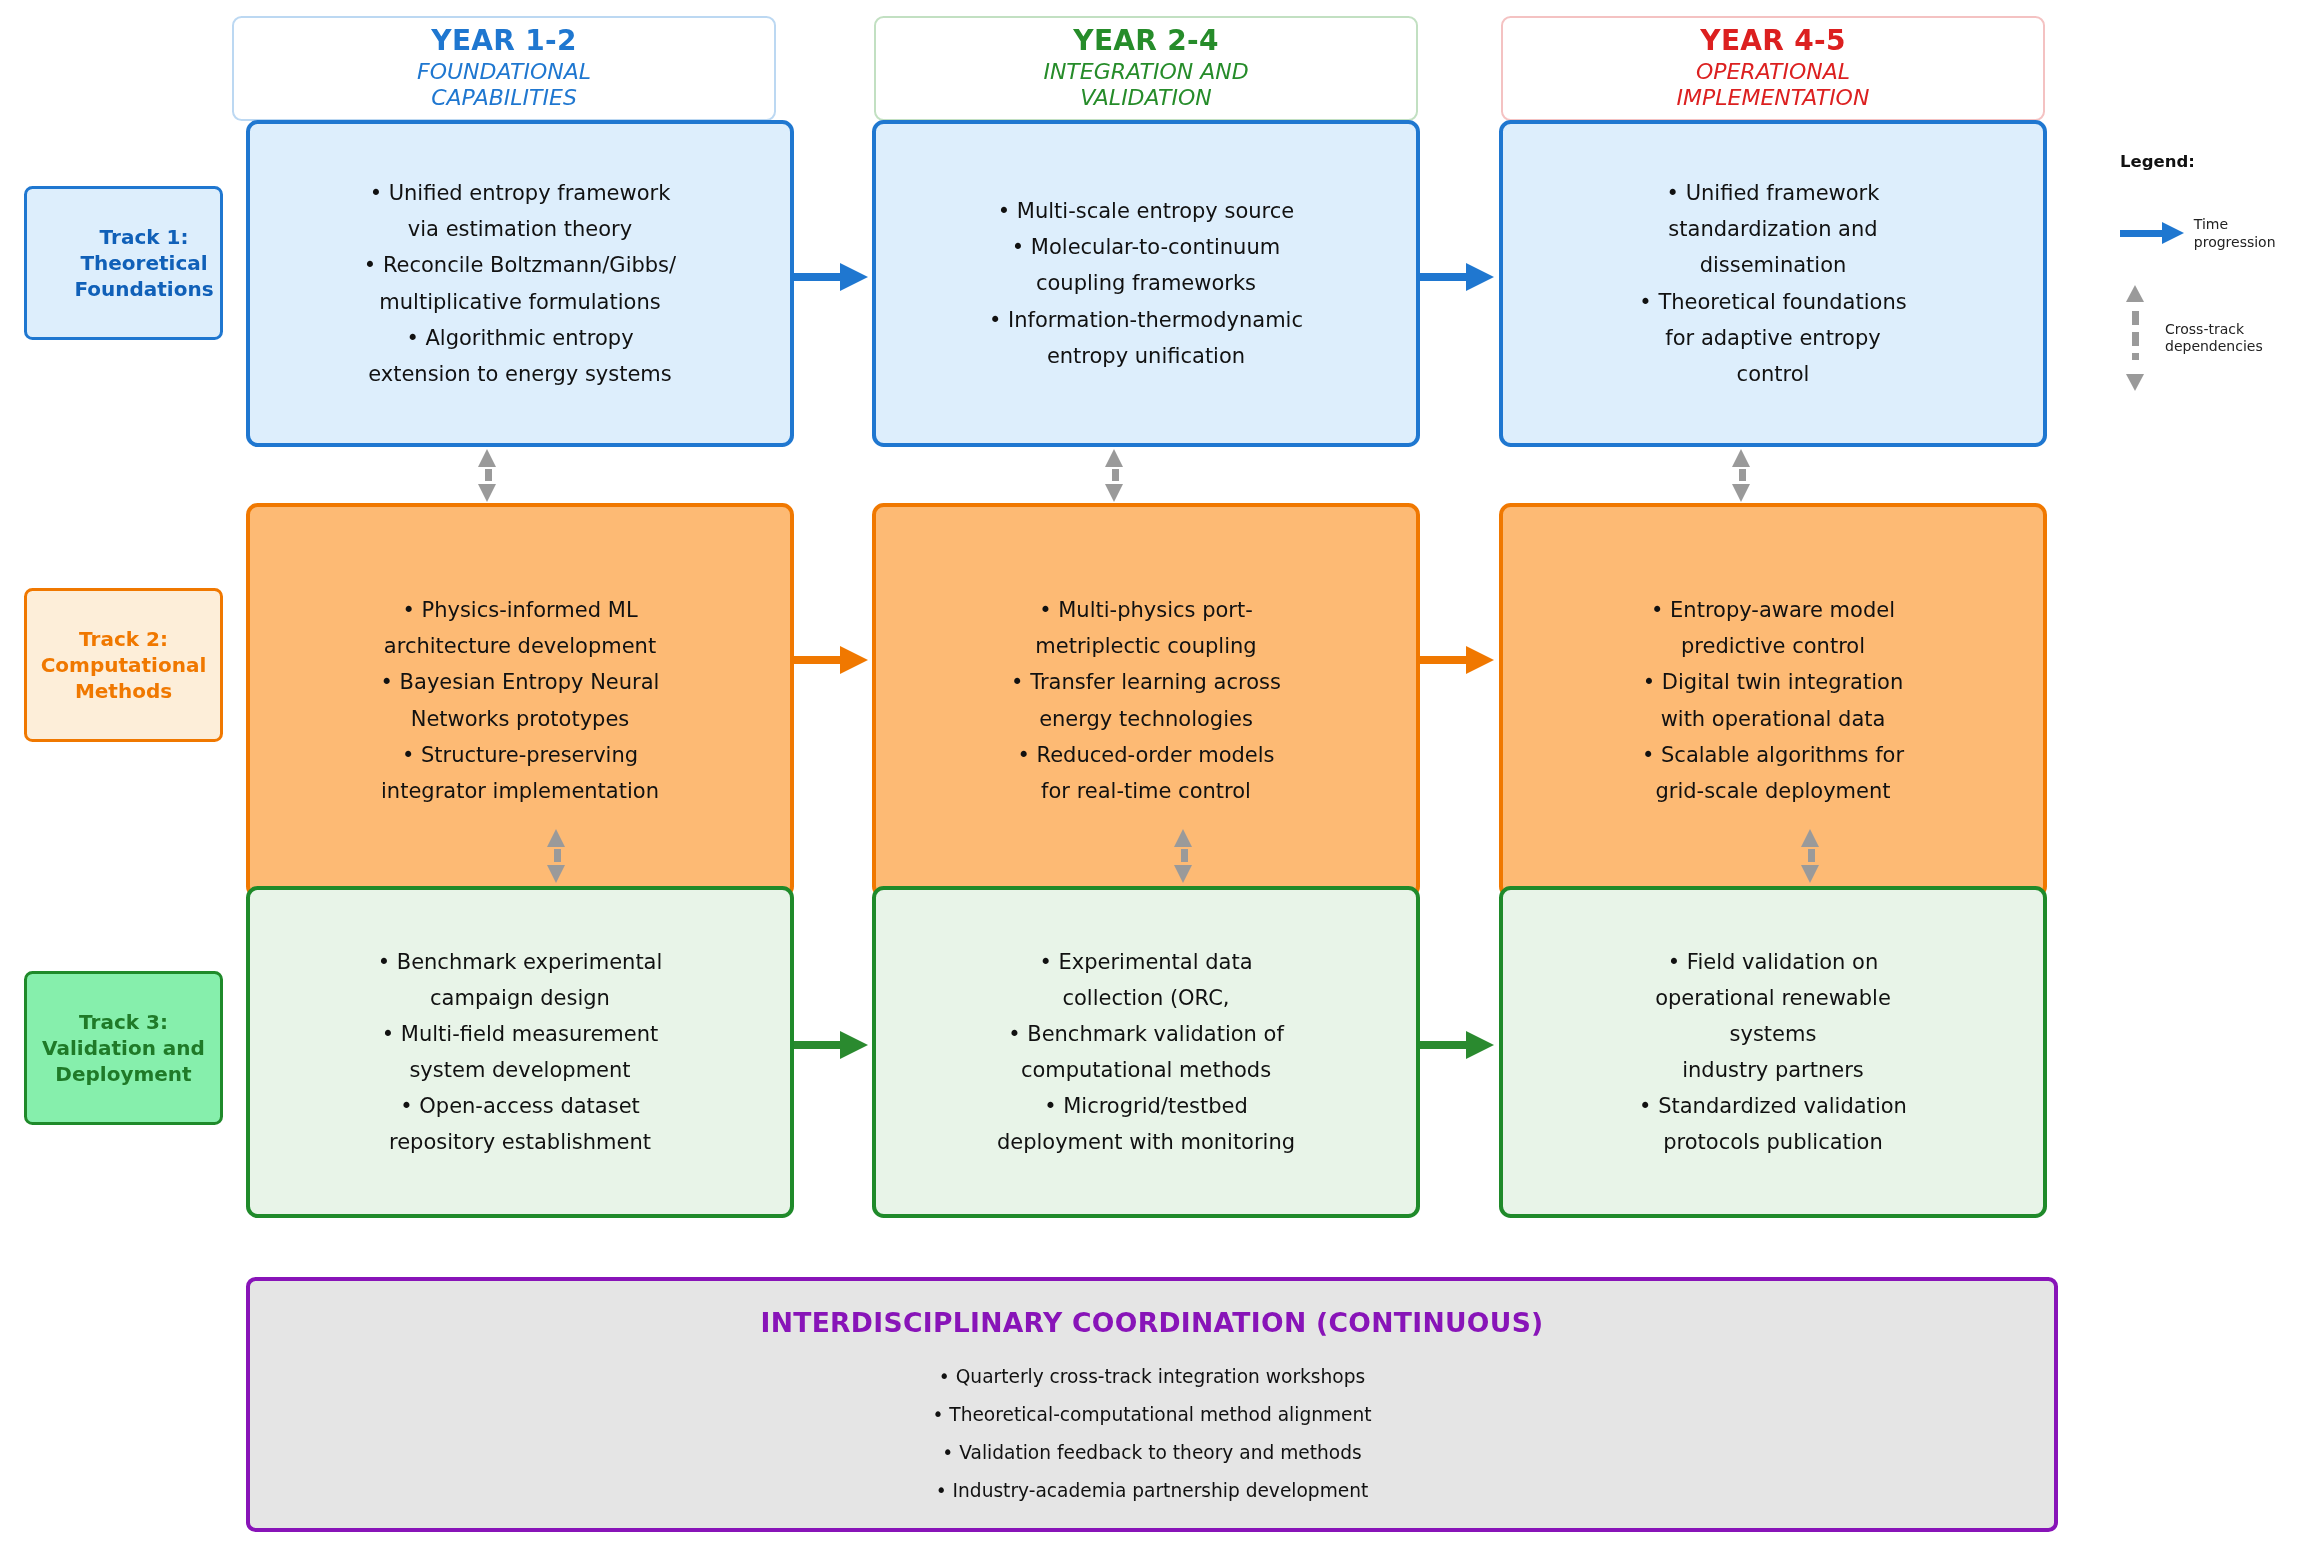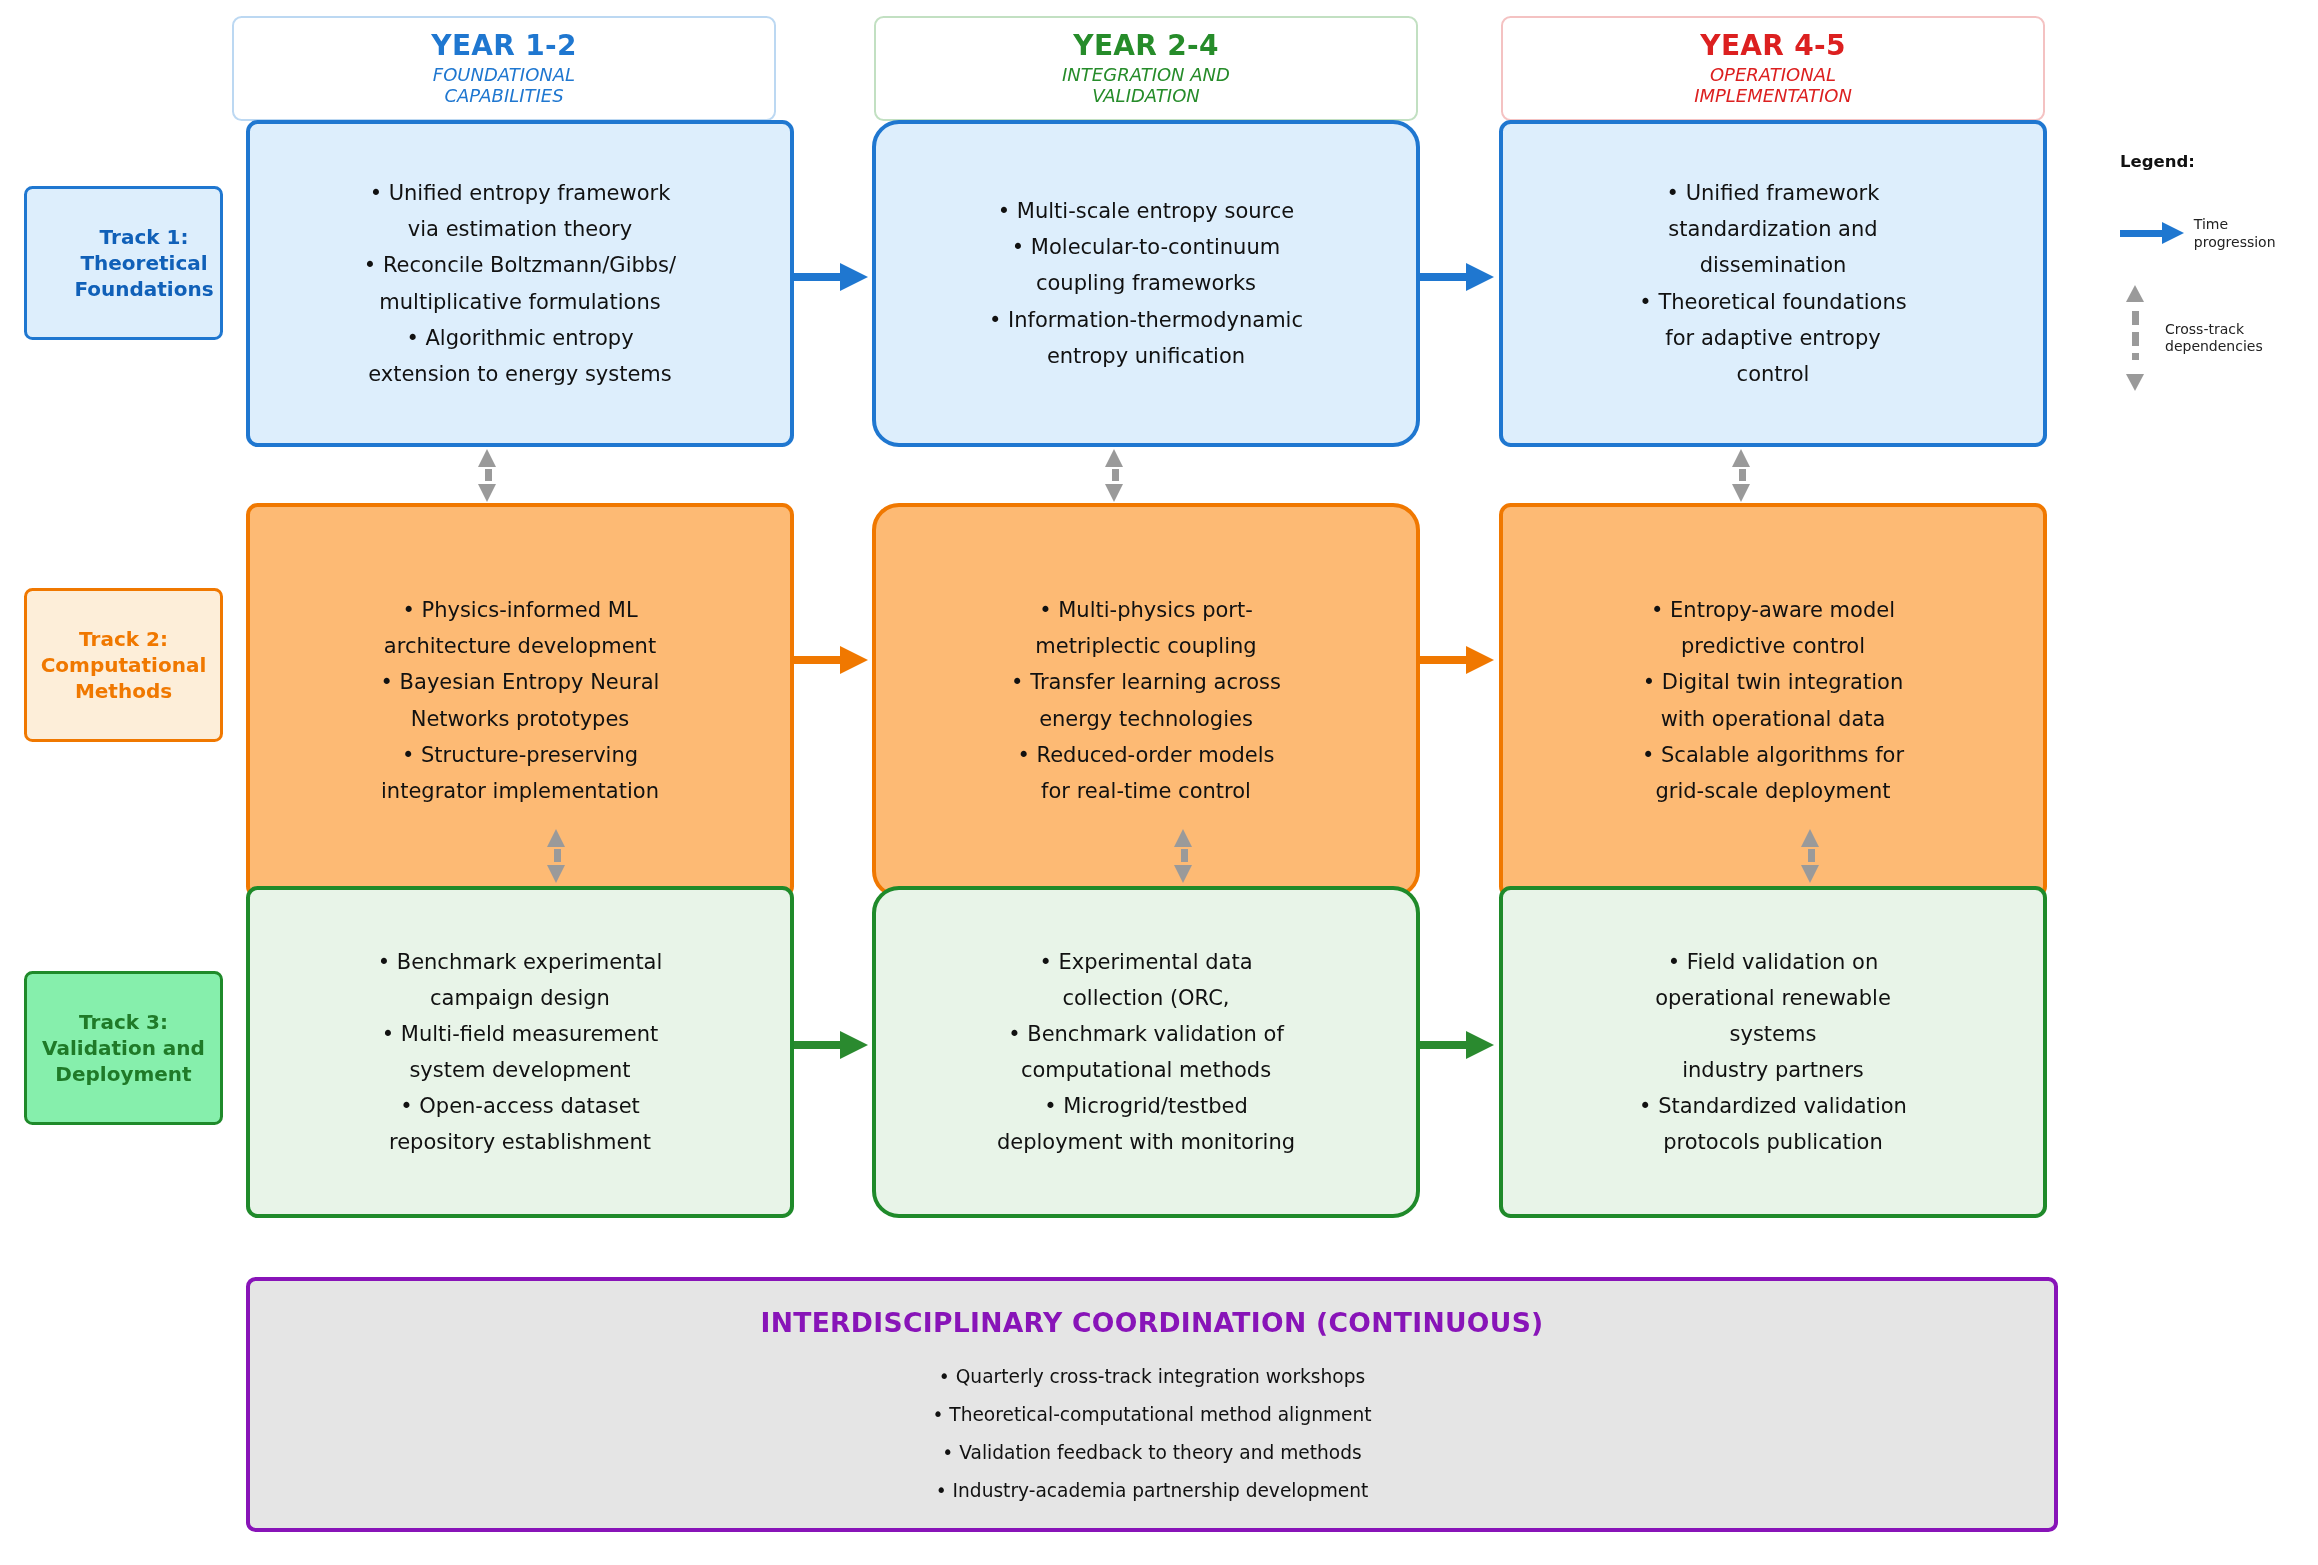--- a/index.html
+++ b/index.html
@@ -15,21 +15,21 @@
     background:#ffffff;border-radius:9.6px;
     box-sizing:border-box;
     display:flex;flex-direction:column;align-items:center;justify-content:center;
     border-width:2.1px;border-style:solid;
   }
   .phase-header .ph-title{
     font-size:28px;font-weight:bold;letter-spacing:0.3px;line-height:1.05;
     margin-bottom:3.2px;
   }
   .phase-header .ph-sub{
-    font-size:18px;font-style:italic;line-height:1.18;text-align:center;
+    font-size:22px;font-style:italic;line-height:1.18;text-align:center;
   }
   #phase-0{left:232px;border-color:#bcd8f2;}
   #phase-0 .ph-title,#phase-0 .ph-sub{color:#1f77d0;}
   #phase-1{left:874px;border-color:#c2e0c2;}
   #phase-1 .ph-title,#phase-1 .ph-sub{color:#268c2a;}
   #phase-2{left:1501px;border-color:#f4c2c2;}
   #phase-2 .ph-title,#phase-2 .ph-sub{color:#dc2020;}
 
   
   .track-label{
@@ -53,21 +53,21 @@
     padding:10.6px 14px;
   }
   .cell .bullet{
     font-size:21px;color:#111111;text-align:center;line-height:1.72;
     width:100%;
   }
   .row-0{top:120px;height:327px;background:#ddeefc;border-color:#1f77d0;}
   .row-1{top:503px;height:395px;background:#fdba74;border-color:#f07800;}
   .row-2{top:886px;height:332px;background:#e8f4e8;border-color:#1f8a2a;}
   .col-0{left:246px;}
-  .col-1{left:872px;border-radius:27px;}
+  .col-1{left:872px;}
   .col-2{left:1499px;}
 
   
   .h-arrow{position:absolute;height:16px;width:74px;}
   .h-arrow .shaft{position:absolute;left:0;top:3.7px;height:8.5px;width:51px;}
   .h-arrow .head{
     position:absolute;right:0;top:-6.4px;width:0;height:0;
     border-top:14.4px solid transparent;border-bottom:14.4px solid transparent;
     border-left-width:28px;border-left-style:solid;
   }

